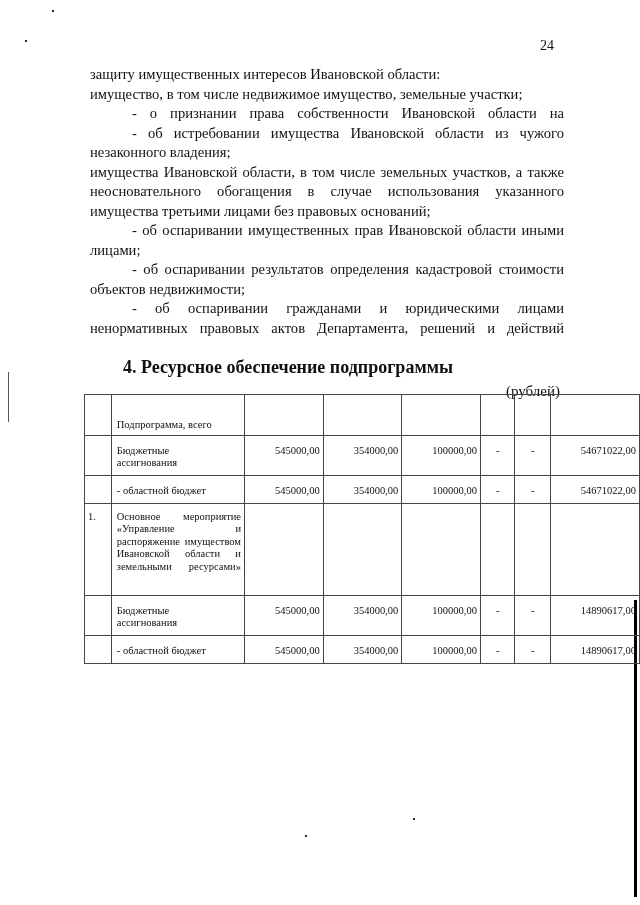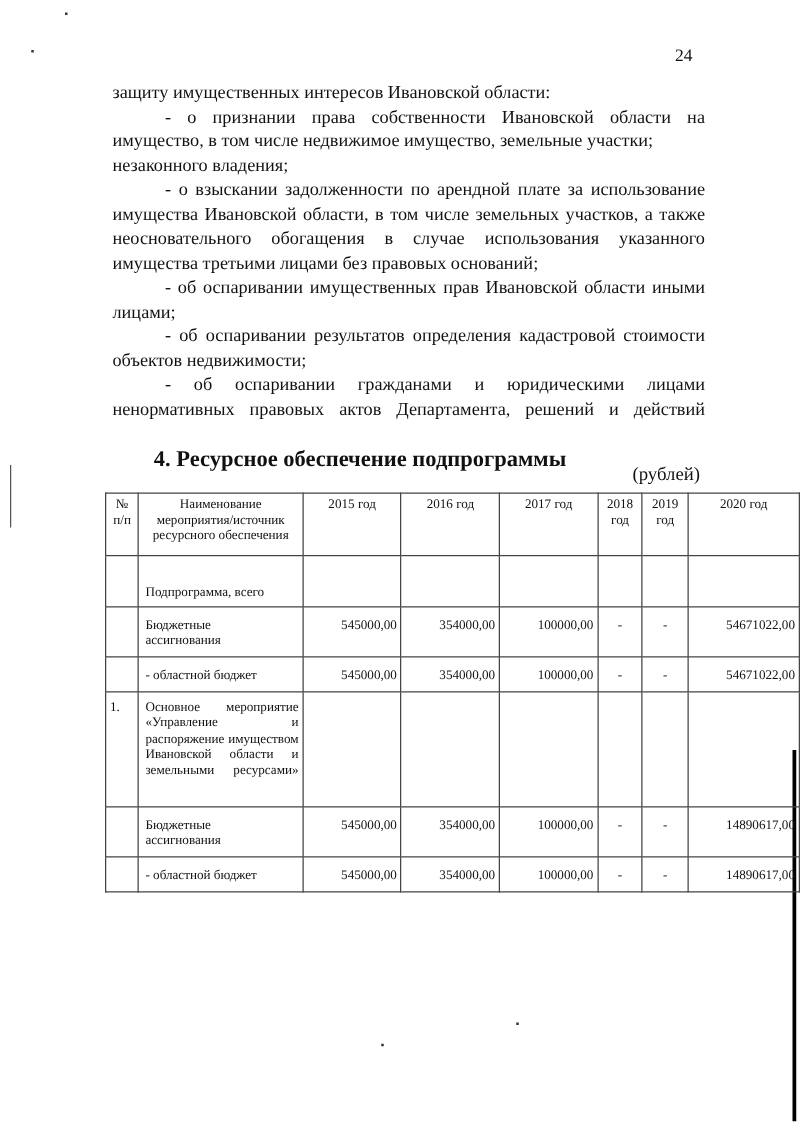--- a/index.html
+++ b/index.html
@@ -4,48 +4,48 @@
 <style>
   html, body { margin:0; padding:0; background:#fff; }
   body { width:640px; height:905px; position:relative; overflow:hidden;
          font-family:"Liberation Serif", serif; color:#111; }
   .page-num { position:absolute; left:540px; top:38px; font-size:14px; }
   .para { position:absolute; left:90px; width:474px; font-size:14.6px; line-height:19.5px; text-align:justify; }
   .line { display:block; height:19.5px; white-space:nowrap; }
   .ind { padding-left:42px; }
   .just { text-align:justify; text-align-last:justify; white-space:normal; }
   .section-title { position:absolute; left:0; width:576px; top:357px; text-align:center; font-size:18px;font-weight:bold; }
-  .units { position:absolute; left:506px; top:372px; font-size:15px; }
+  .units { position:absolute; left:506px; top:383px; font-size:15px; }
   table { position:absolute; left:84px; top:394px; border-collapse:collapse; font-size:10.5px; }
   td { border:1px solid #444; vertical-align:top; padding:3px 3px; line-height:12.5px; }
   .hdr td { text-align:center; height:43px; }
-  .num { text-align:center; padding-top:9px;padding-left:30px; }
+  .num { text-align:left; padding-top:9px;padding-left:30px; }
   .dash { text-align:center; padding-top:9px; }
   .name { padding-left:5px; }
   .jst { text-align:justify; text-align-last:justify; }
   .mark-left { position:absolute; left:8px; top:372px; width:1px; height:50px; background:#555; }
   .mark-right { position:absolute; left:634px; top:600px; width:3px; height:297px; background:#000; }
   .dot { position:absolute; width:2px; height:2px; background:#333; }
 </style>
 </head>
 <body>
 
 <div class="dot" style="left:52px;top:10px;"></div>
 <div class="dot" style="left:25px;top:40px;"></div>
 <div class="mark-left"></div>
 <div class="mark-right"></div>
 
 <div class="page-num">24</div>
 
 <div class="para" style="top:65px;">
   <span class="line">защиту имущественных интересов Ивановской области:</span>
+  <span class="line">имущество, в том числе недвижимое имущество, земельные участки;</span>
   <span class="line ind just">- о признании права собственности Ивановской области на</span>
-  <span class="line">имущество, в том числе недвижимое имущество, земельные участки;</span>
+  <span class="line ind just">- об истребовании имущества Ивановской области из чужого</span>
   <span class="line">незаконного владения;</span>
-  <span class="line ind just">- о взыскании задолженности по арендной плате за использование</span>
   <span class="line just">имущества Ивановской области, в том числе земельных участков, а также</span>
   <span class="line just">неосновательного обогащения в случае использования указанного</span>
   <span class="line">имущества третьими лицами без правовых оснований;</span>
   <span class="line ind just">- об оспаривании имущественных прав Ивановской области иными</span>
   <span class="line">лицами;</span>
   <span class="line ind just">- об оспаривании результатов определения кадастровой стоимости</span>
   <span class="line">объектов недвижимости;</span>
   <span class="line ind just">- об оспаривании гражданами и юридическими лицами</span>
   <span class="line just">ненормативных правовых актов Департамента, решений и действий</span>
 </div>
@@ -58,30 +58,20 @@
     <col style="width:28px">
       <col style="width:136px">
       <col style="width:61px">
       <col style="width:59px">
     <col style="width:57px">
       <col style="width:37px">
       <col style="width:38px">
       <col style="width:64px">
   </colgroup>
   <tbody>
-      <tr class="hdr">
-    <td>№ п/п</td>
-    <td>Наименование мероприятия/источник ресурсного обеспечения</td>
-    <td>2015 год</td>
-    <td>2016 год</td>
-    <td>2017 год</td>
-    <td>2018 год</td>
-    <td>2019 год</td>
-    <td>2020 год</td>
-  </tr>
   <tr style="height:28px;">
     <td></td>
     <td class="name" style="padding-top:24px">Подпрограмма, всего</td>
     <td></td>
         <td></td>
     <td></td>
         <td></td>
     <td></td>
         <td></td>
   </tr>

